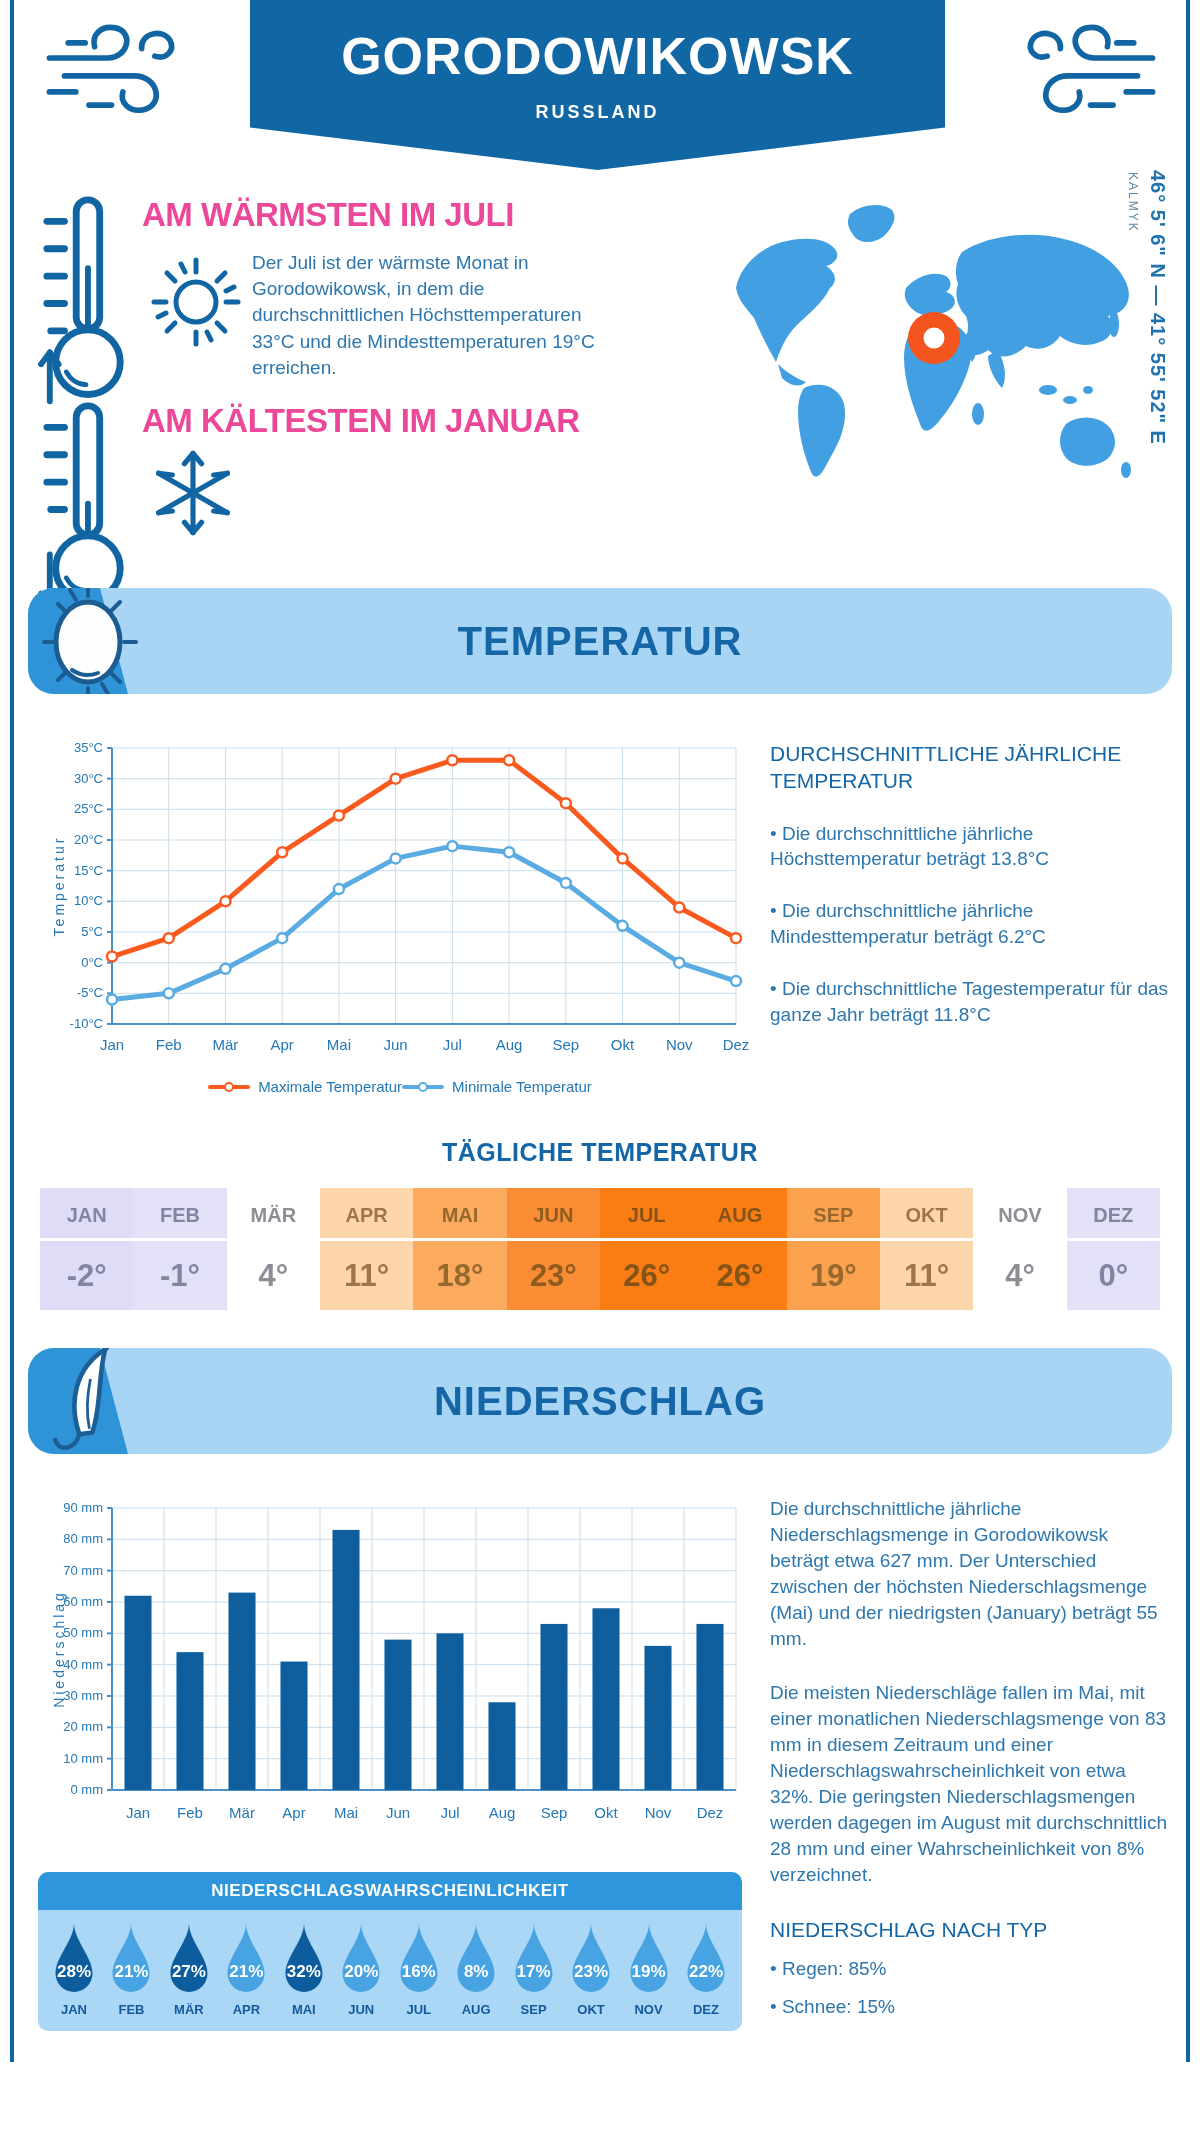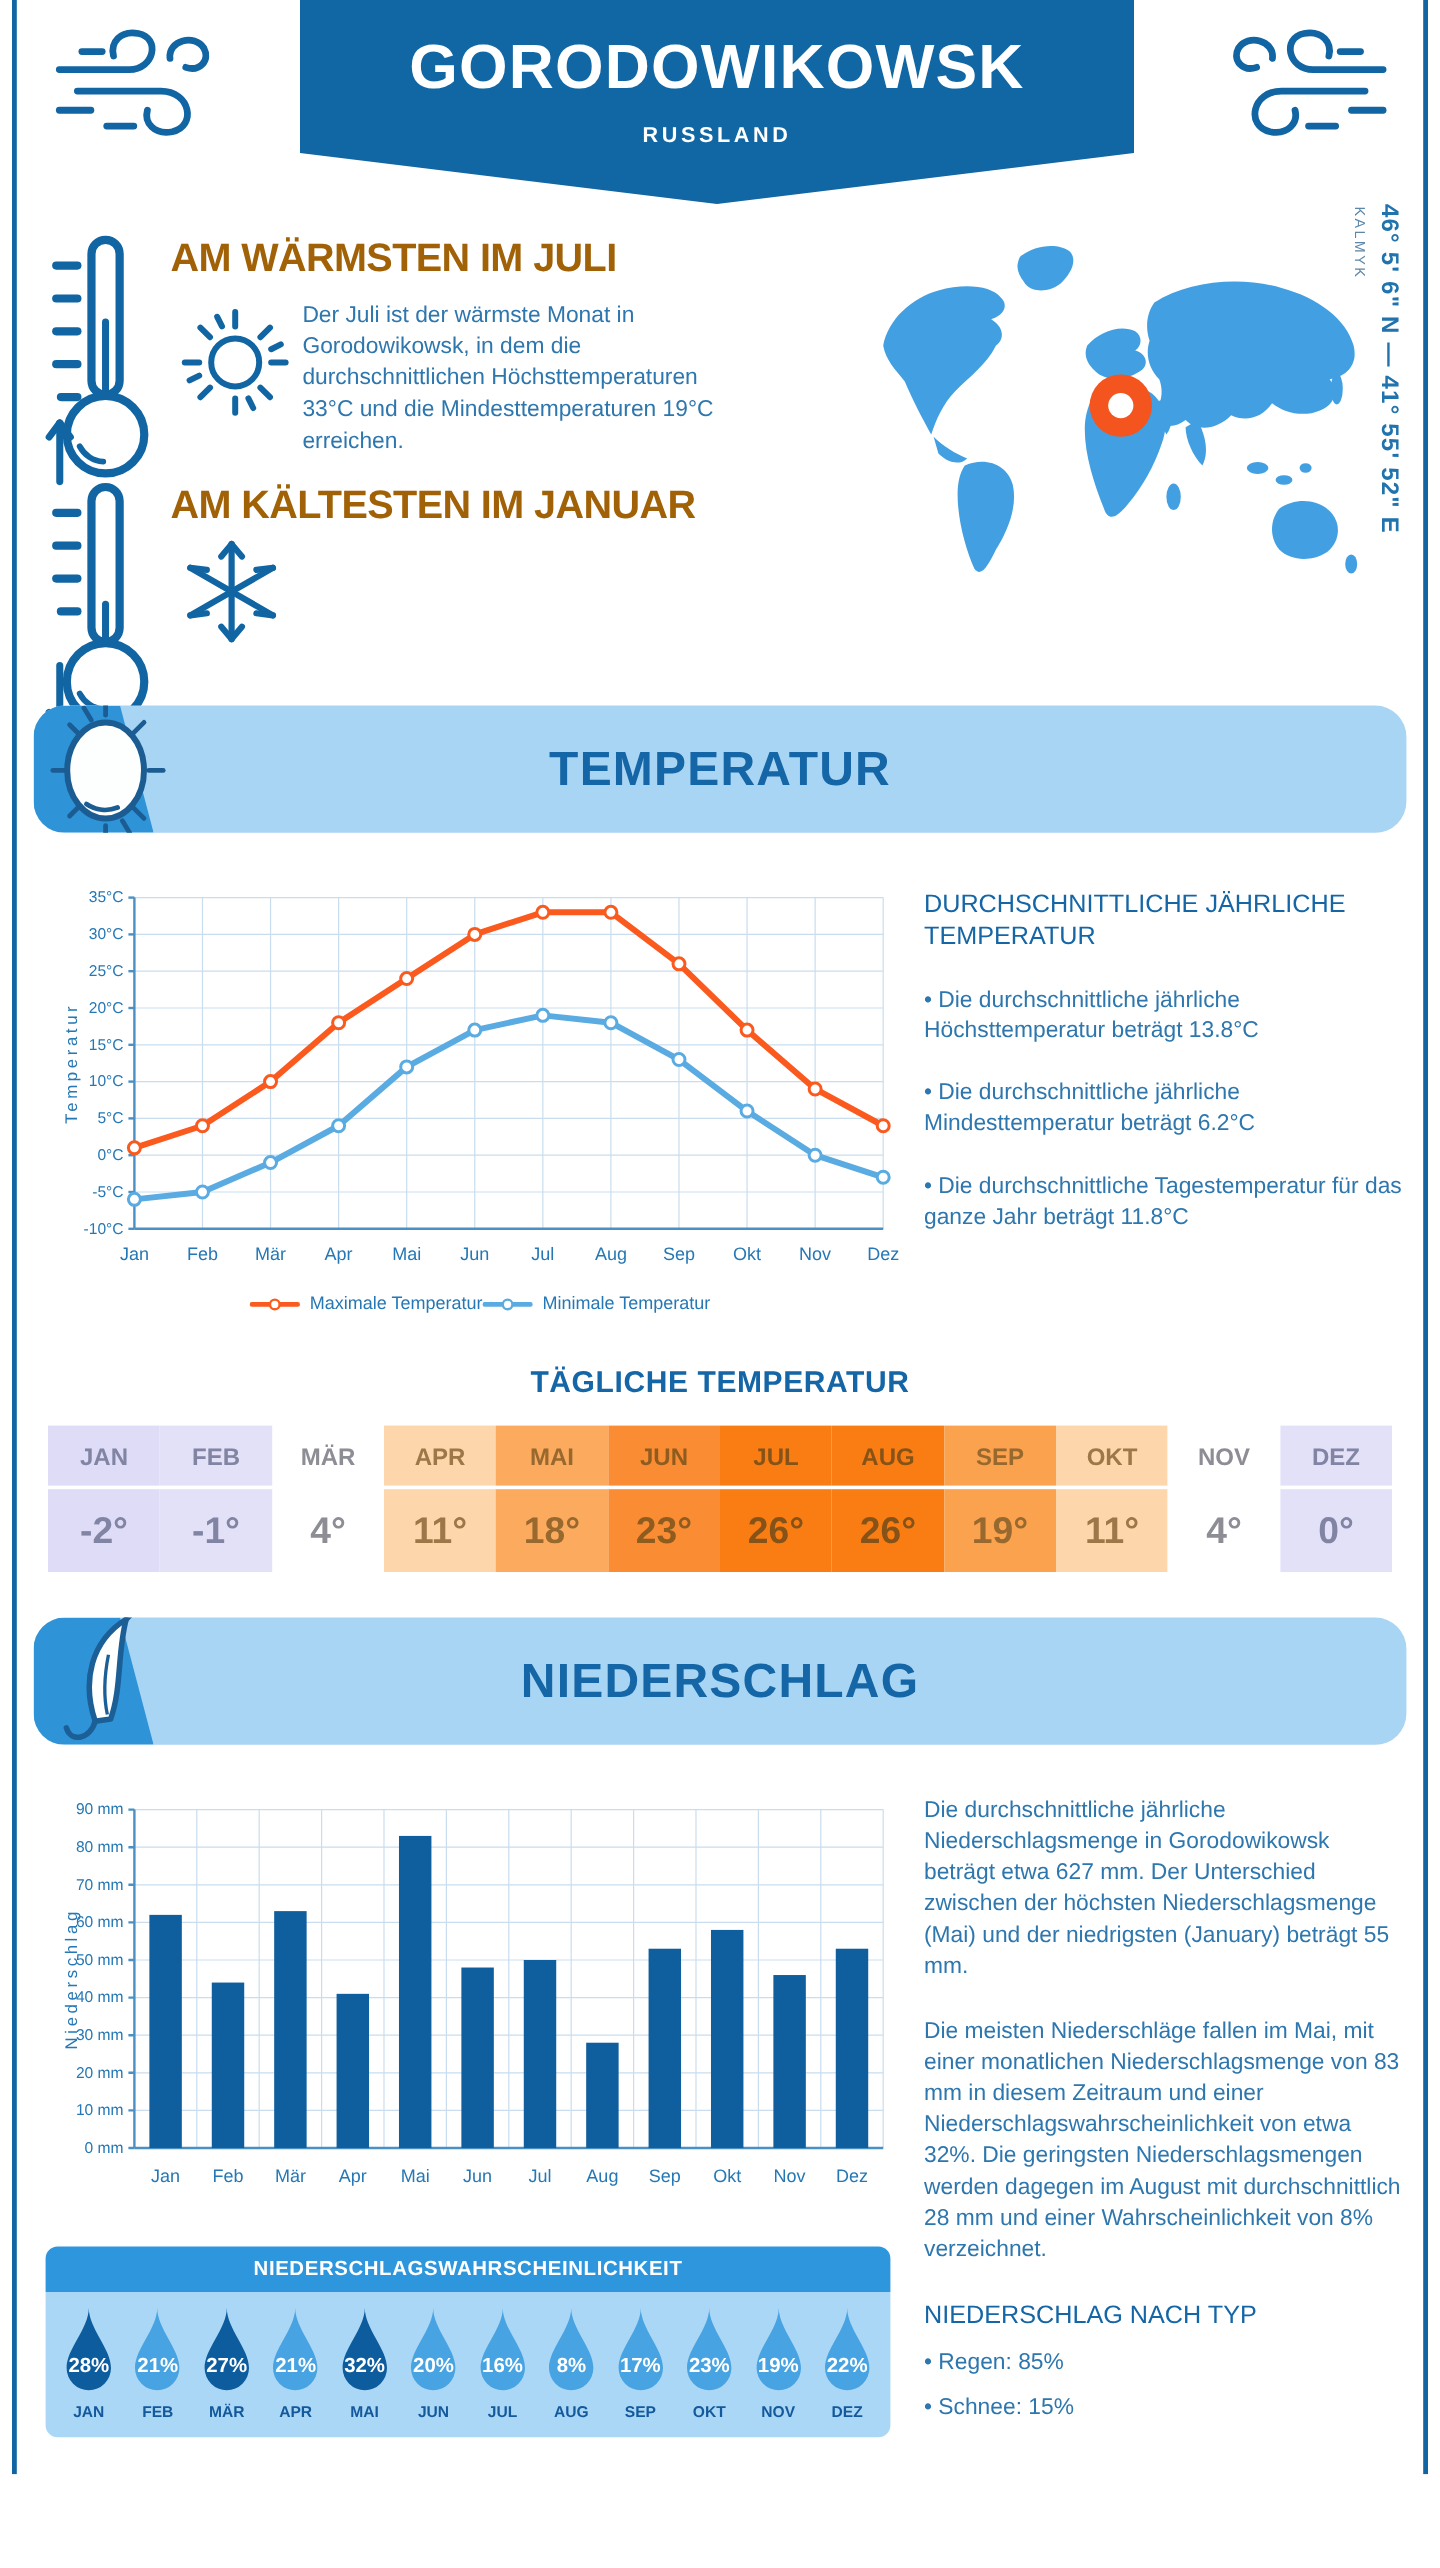--- a/index.html
+++ b/index.html
@@ -18,21 +18,21 @@
   .banner-subtitle { margin-top:16px; font-size:18px; font-weight:bold; letter-spacing:3px; }
 
   .wind { position:absolute; width:160px; height:104px; }
   .wind-left { left:40px; top:22px; }
   .wind-right { left:1002px; top:22px; transform:scaleX(-1); }
 
   
   .thermo { position:absolute; width:100px; height:225px; }
   .thermo-warm { left:36px; top:192px; }
   .thermo-cold { left:36px; top:398px; }
-  .callout-title { position:absolute; left:142px; font-size:33px; font-weight:bold; color:#a16207; letter-spacing:-0.5px; }
+  .callout-title { position:absolute; left:142px; font-size:33px; font-weight:bold; color:#ec4899; letter-spacing:-0.5px; }
   .callout-title.warm { top:196px; }
   .callout-title.cold { top:402px; }
   .sun-small { position:absolute; left:146px; top:252px; width:100px; height:100px; }
   .snowflake { position:absolute; left:150px; top:450px; width:86px; height:86px; }
   .callout-text { position:absolute; left:252px; font-size:19px; line-height:1.38; color:#2e77ae; }
   .callout-text.warm-text { top:250px; width:368px; }
   .callout-text.cold-text { top:458px; width:412px; }
 
   
   .worldmap { position:absolute; left:730px; top:192px; width:420px; height:312px; }

